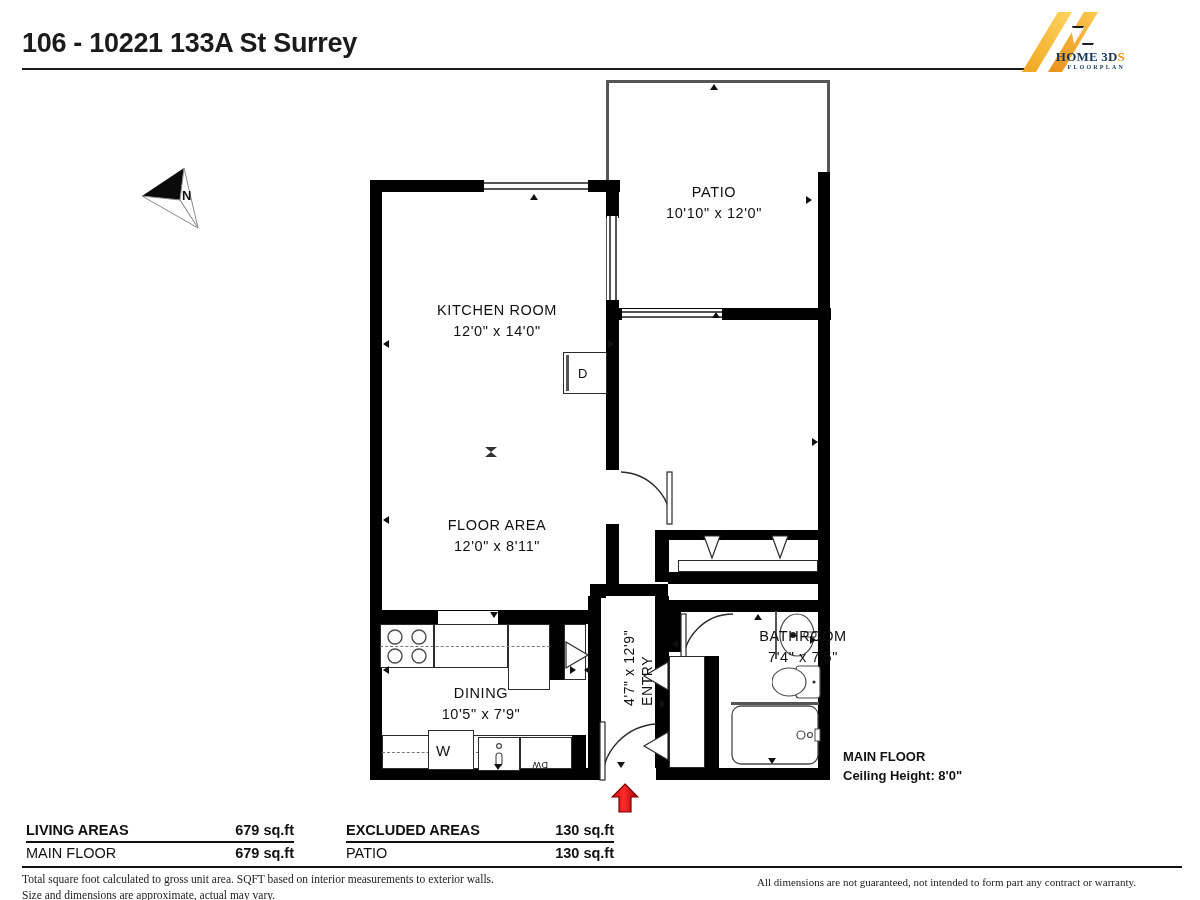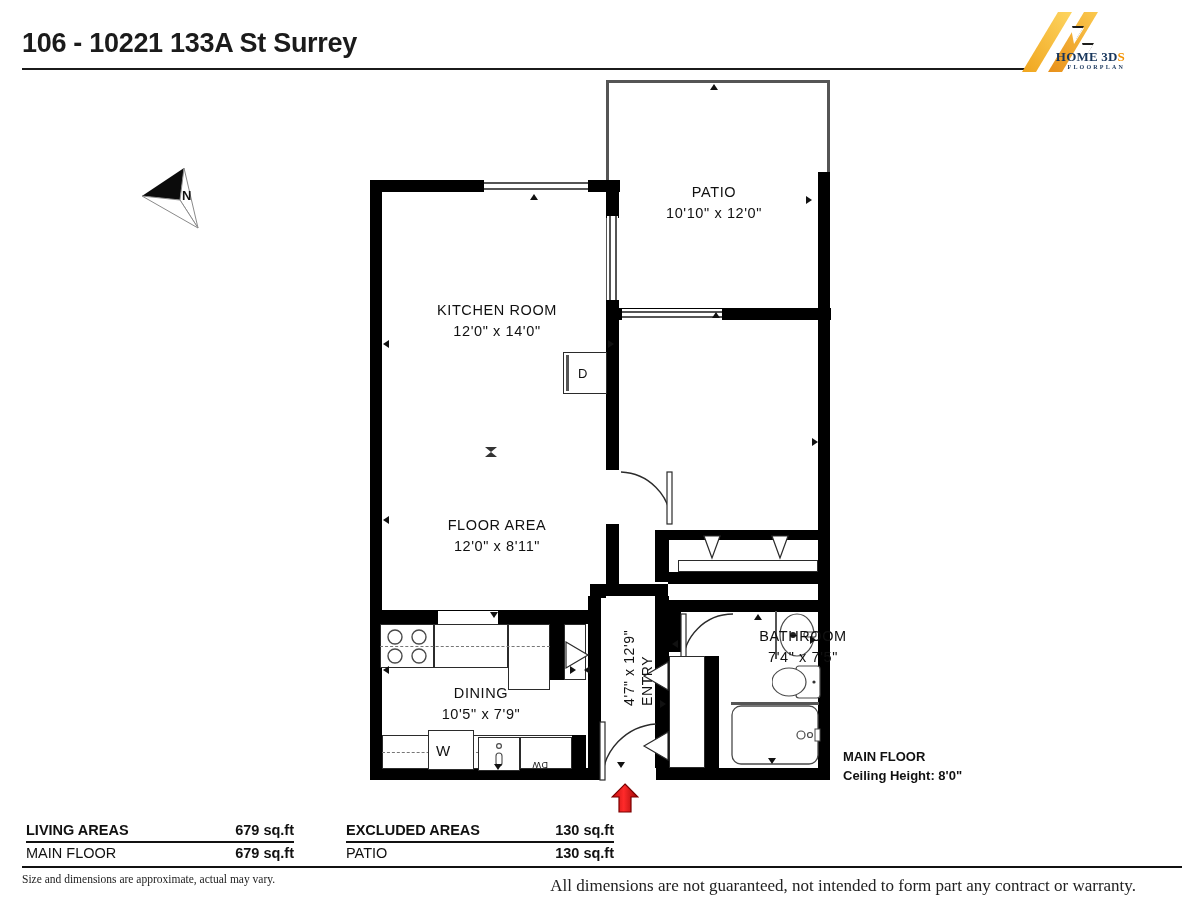--- a/index.html
+++ b/index.html
@@ -177,21 +177,21 @@
     left: 22px; top: 871px;
     font-family: "Liberation Serif", serif;
     font-size: 11.5px;
     color: #222;
     line-height: 1.42;
   }
   .disclaimer-right {
     position: absolute;
     right: 16px; top: 876px;
     font-family: "Liberation Serif", serif;
-    font-size: 17px;
+    font-size: 11px;
     color: #222;
     text-align: right;
     white-space: nowrap;
   }
 </style>
 </head>
 <body>
 
 <div id="page">
 
@@ -479,17 +479,18 @@
       <div class="sumrow body">
         <span class="lbl">PATIO</span>
         <span class="val">130 sq.ft</span>
       </div>
     </div>
   </div>
 
   <div class="sum-rule"></div>
 
   <div class="disclaimer-left">
+    <div>Total square foot calculated to gross unit area. SQFT based on interior measurements to exterior walls.</div>
     <div>Size and dimensions are approximate, actual may vary.</div>
   </div>
   <div class="disclaimer-right">All dimensions are not guaranteed, not intended to form part any contract or warranty.</div>
 
 </div>
 
 </body></html>

